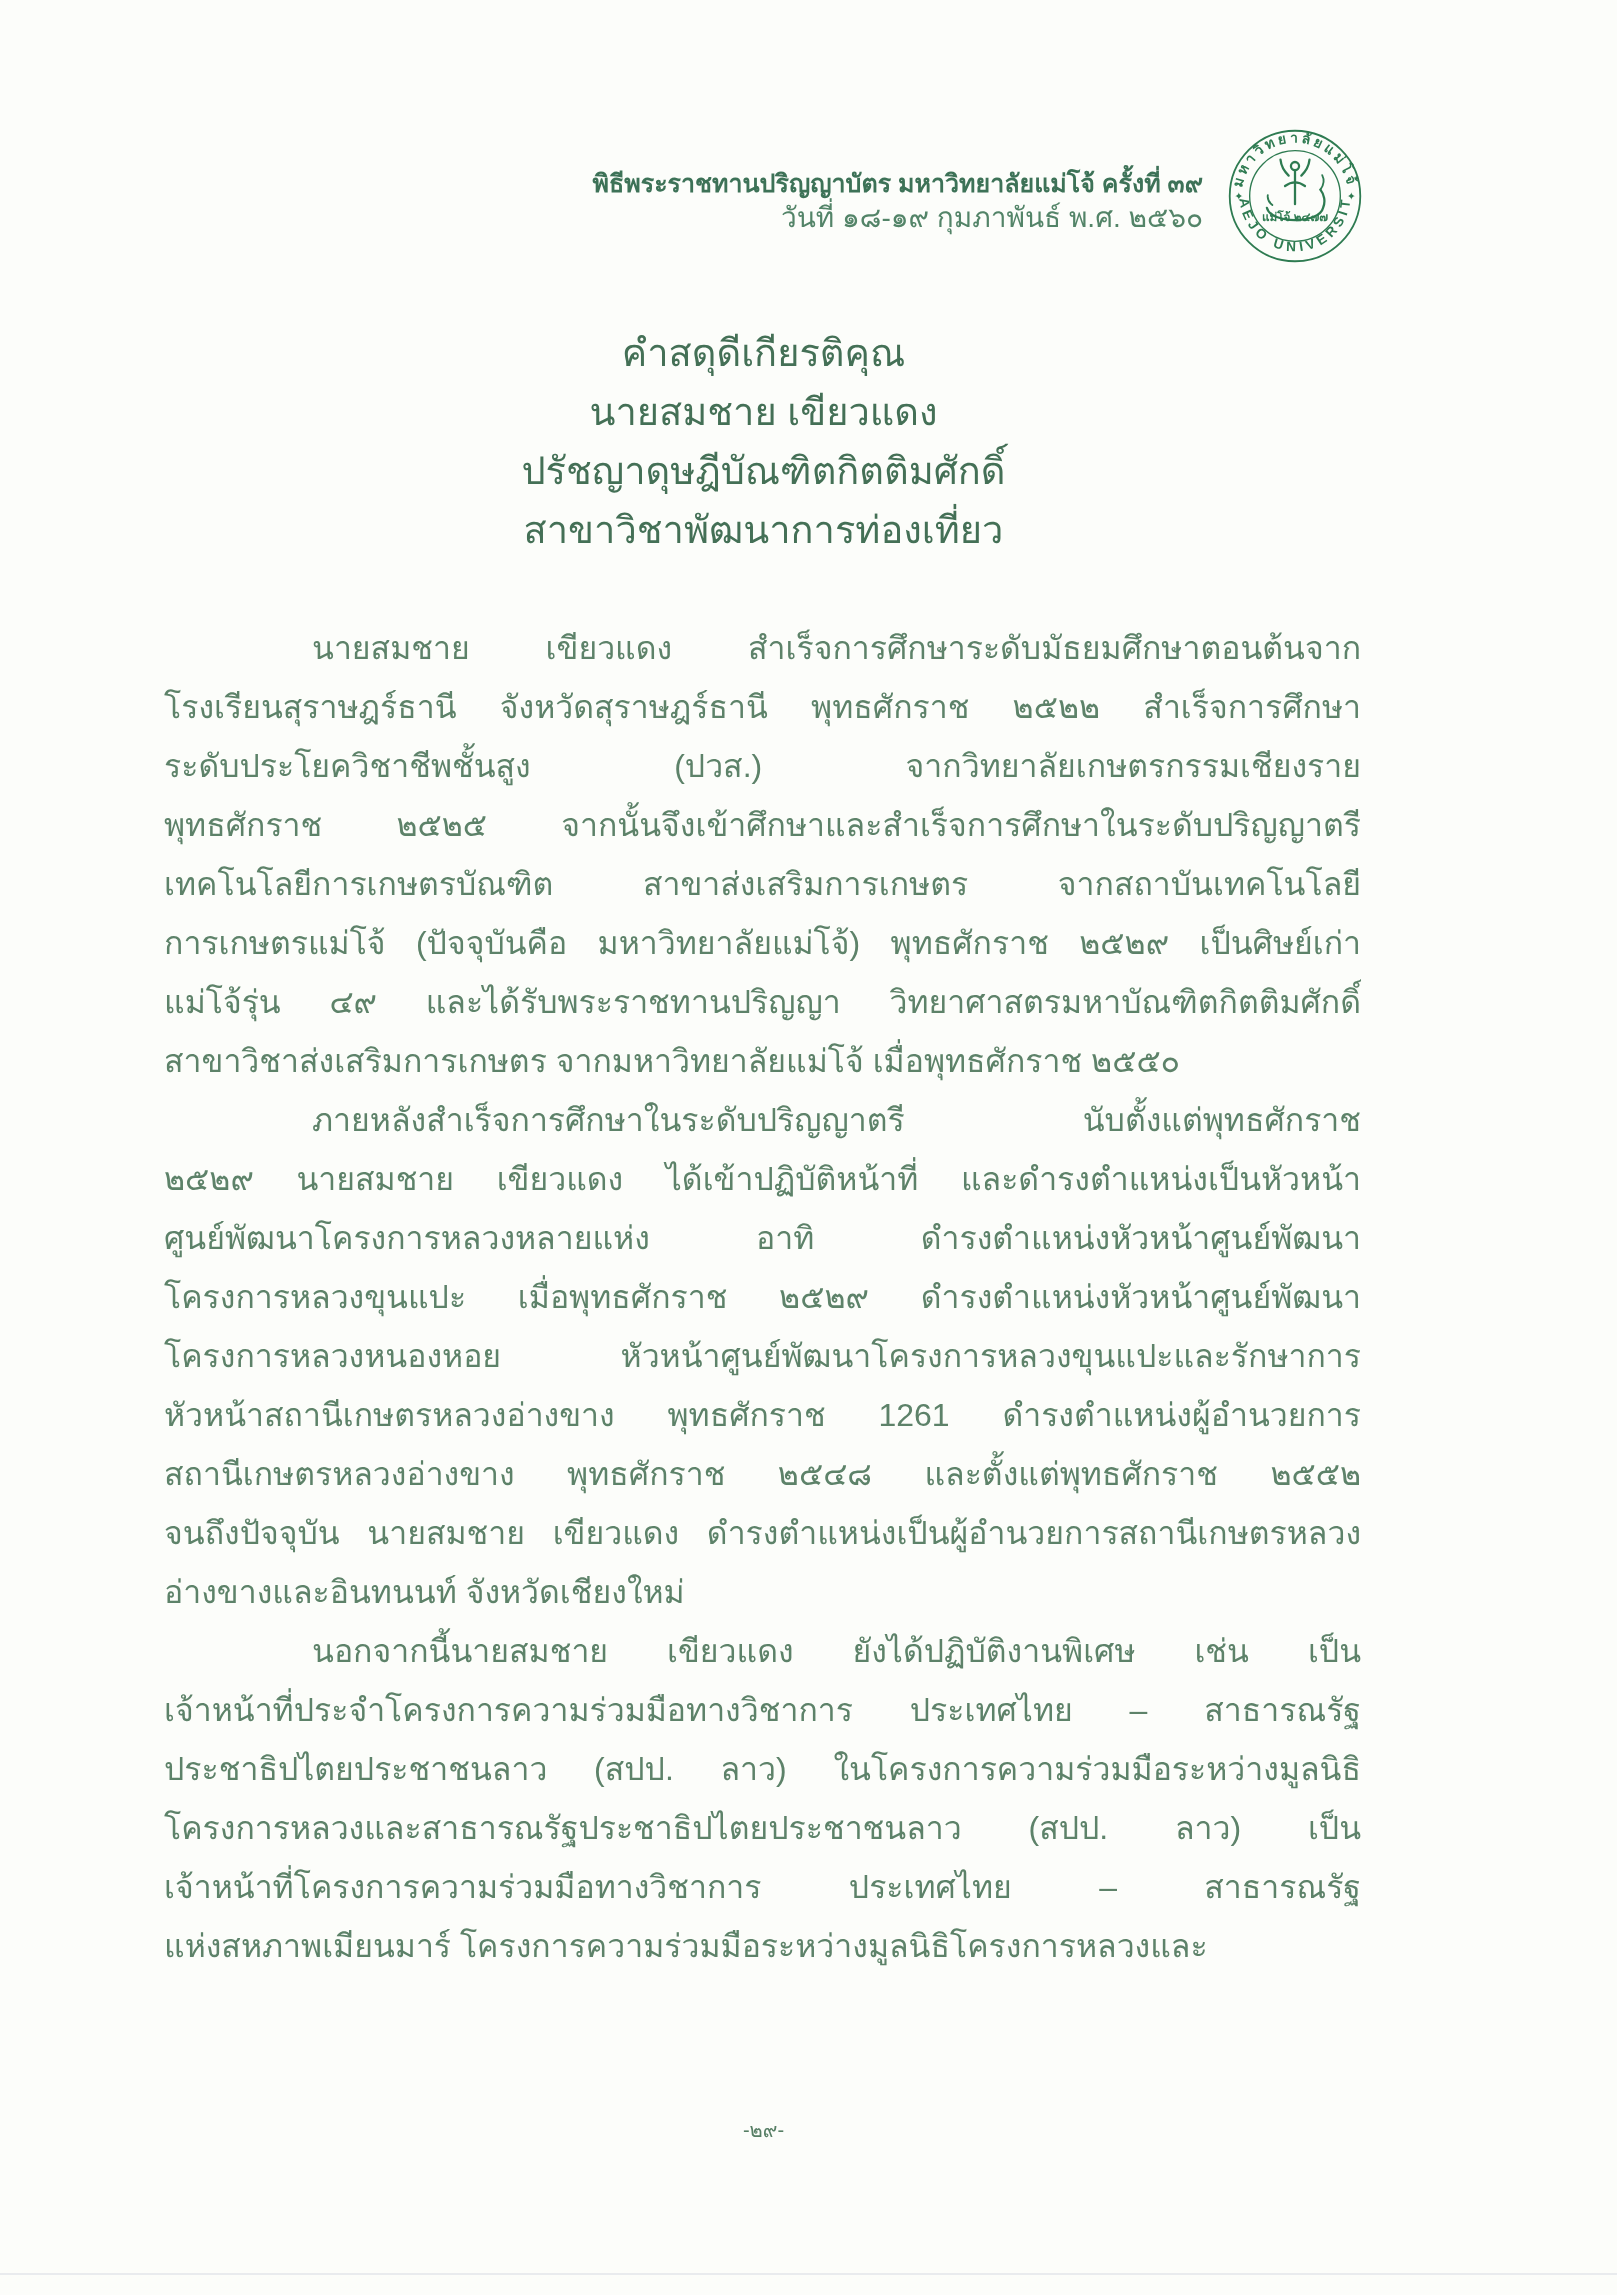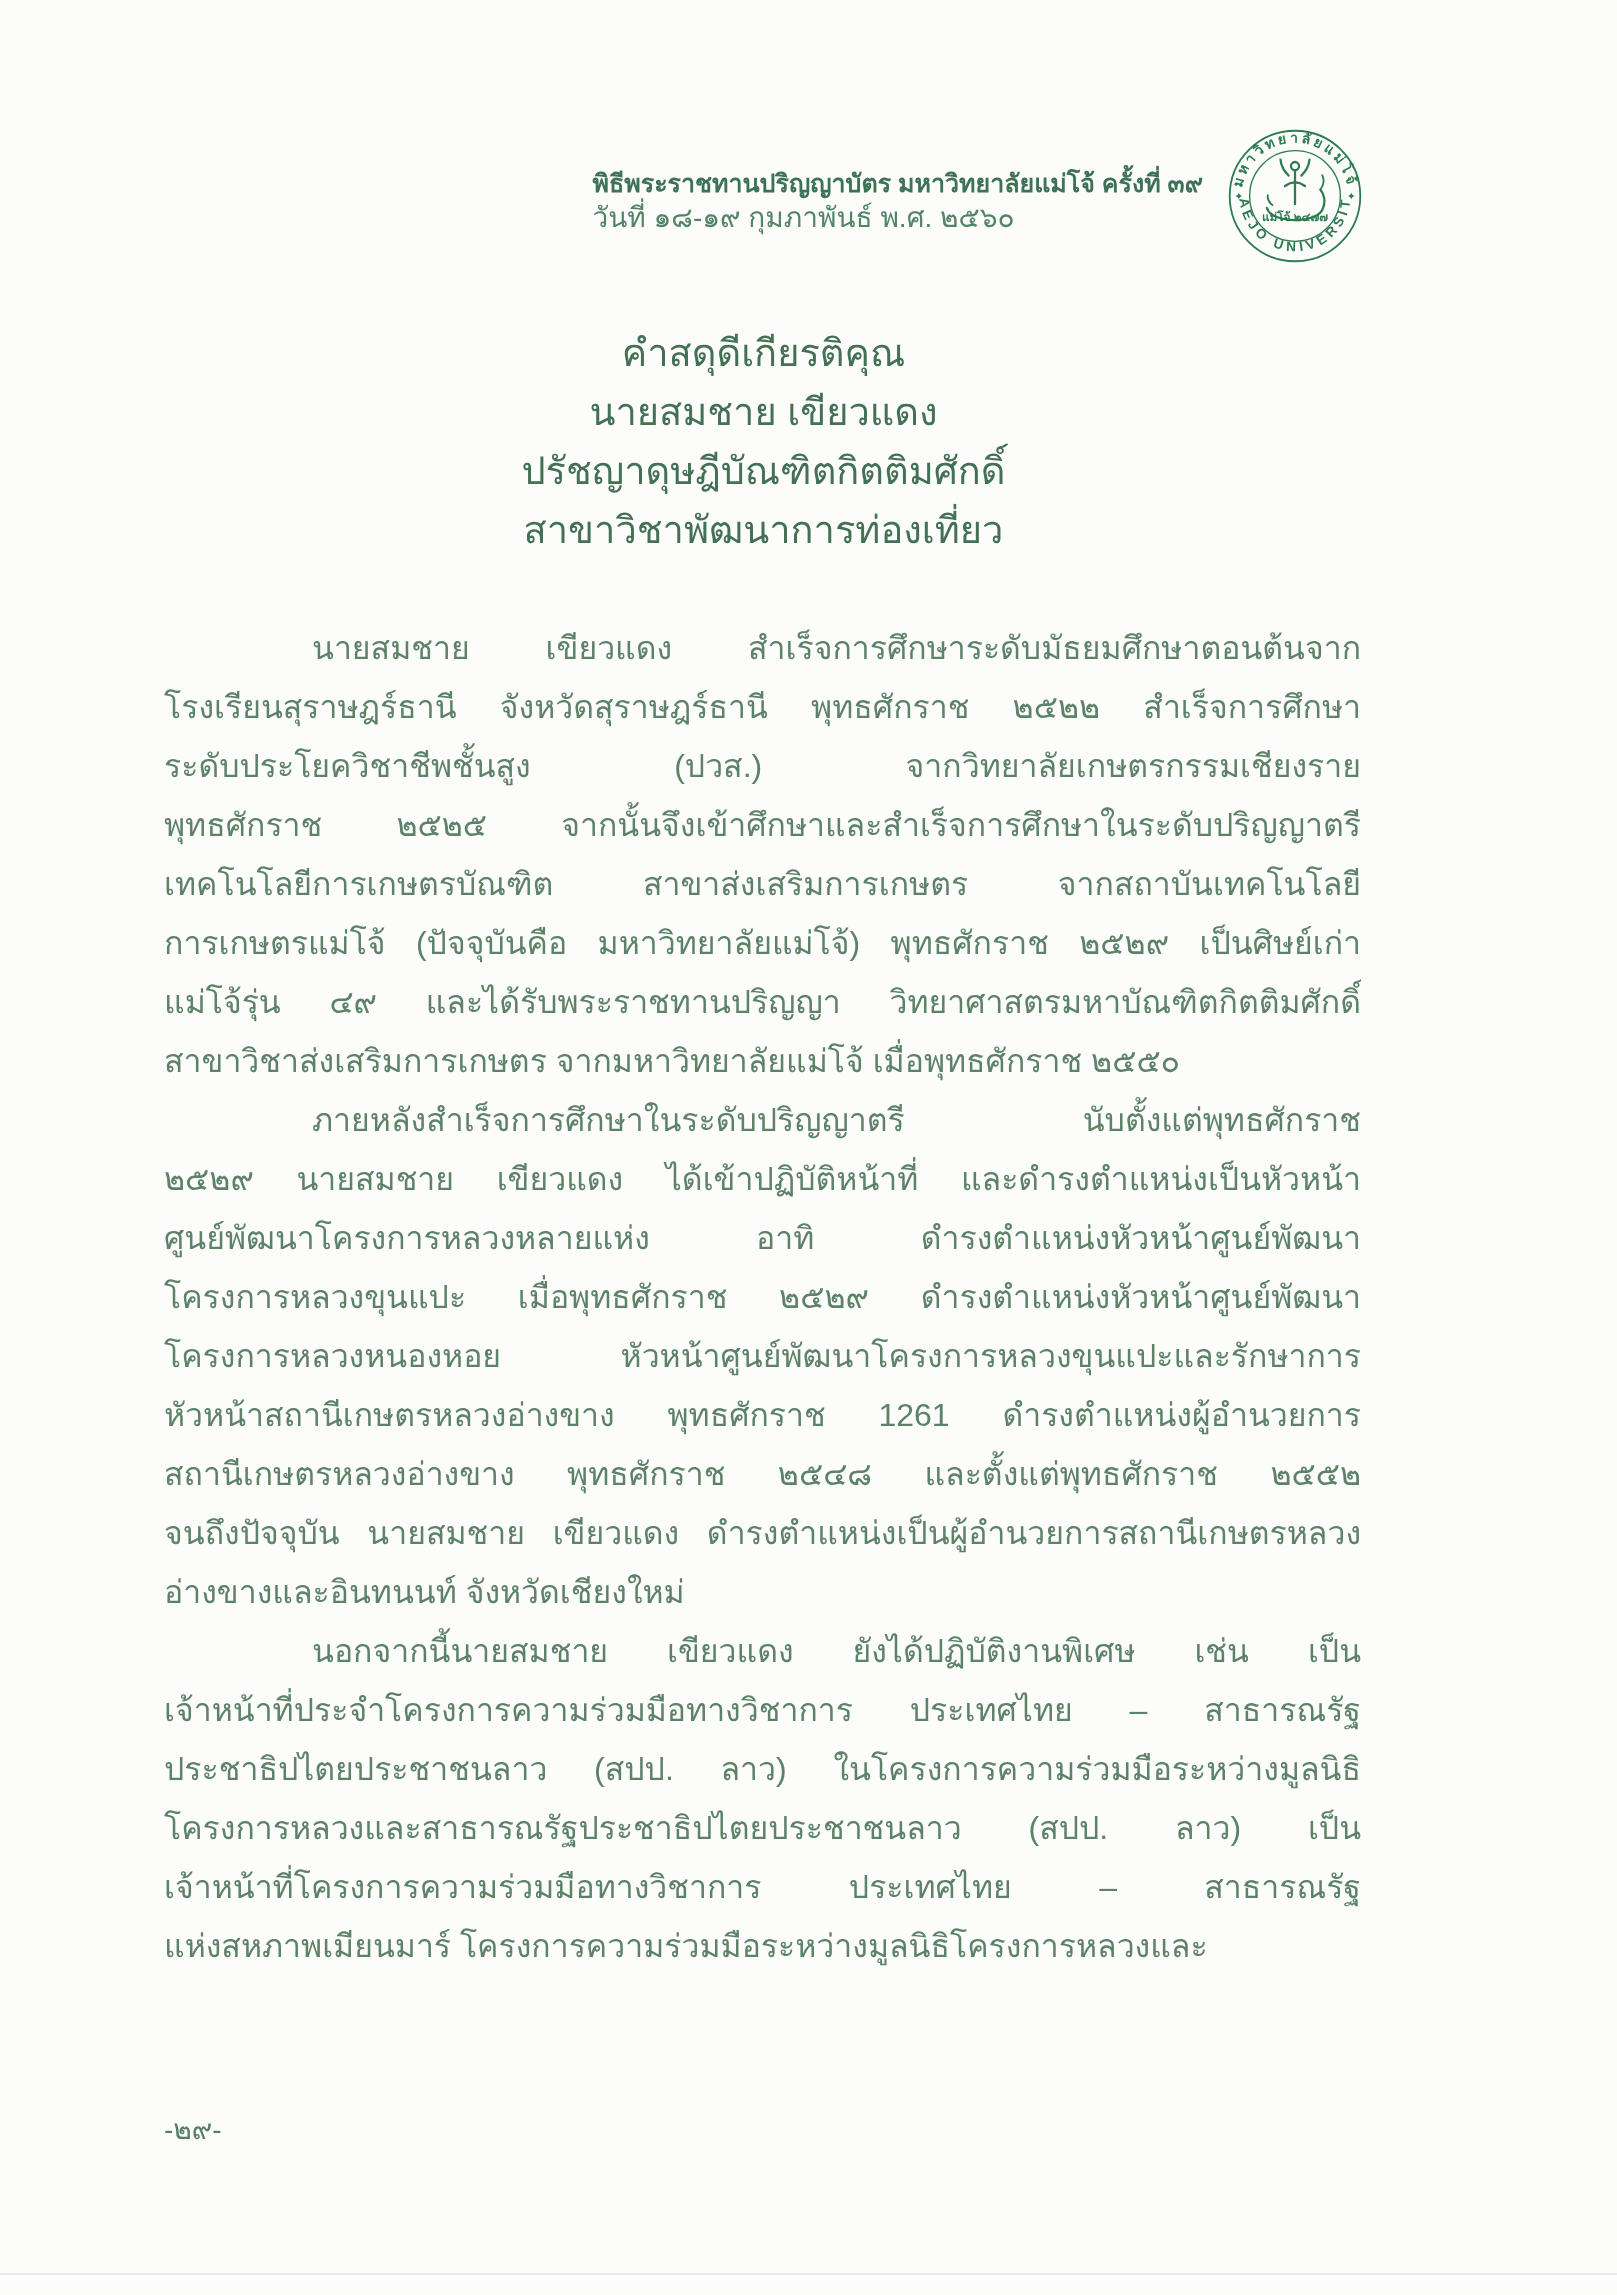--- a/index.html
+++ b/index.html
@@ -8,21 +8,21 @@
     background:#f4f5f2;
     font-family:"Liberation Sans", sans-serif;
   }
   .page{
     position:relative;width:1618px;height:2295px;
     background:#fcfdfa;overflow:hidden;
   }
   
   .hdr-text{
     position:absolute;top:168px;right:415px;
-    text-align:left;color:#3d7257;
+    text-align:right;color:#3d7257;
   }
   .hdr-line1{
     font-size:25px;line-height:30px;font-weight:bold;
     color:#3d7257;white-space:nowrap;
   }
   .hdr-line2{
     margin-top:7.4px;font-size:28px;line-height:25px;
     color:#538468;white-space:nowrap;
   }
   .seal{
@@ -45,21 +45,21 @@
   .body-text .line{
     height:59px;line-height:59px;font-size:32px;
     text-align:justify;text-align-last:justify;
     overflow:hidden;
   }
   .body-text .line.first{text-indent:148px;}
   .body-text .line.last{text-align-last:left;}
   
   .page-number{
     position:absolute;left:164px;top:2116px;width:1199px;
-    font-size:28px;line-height:28px;color:#567e64;
+    text-align:center;font-size:20px;line-height:28px;color:#567e64;
   }
   .scan-line{
     position:absolute;left:0;top:2273px;width:1618px;height:1.9px;
     background:#e9ebee;
   }
 </style>
 </head>
 <body>
 
 <div class="page">

